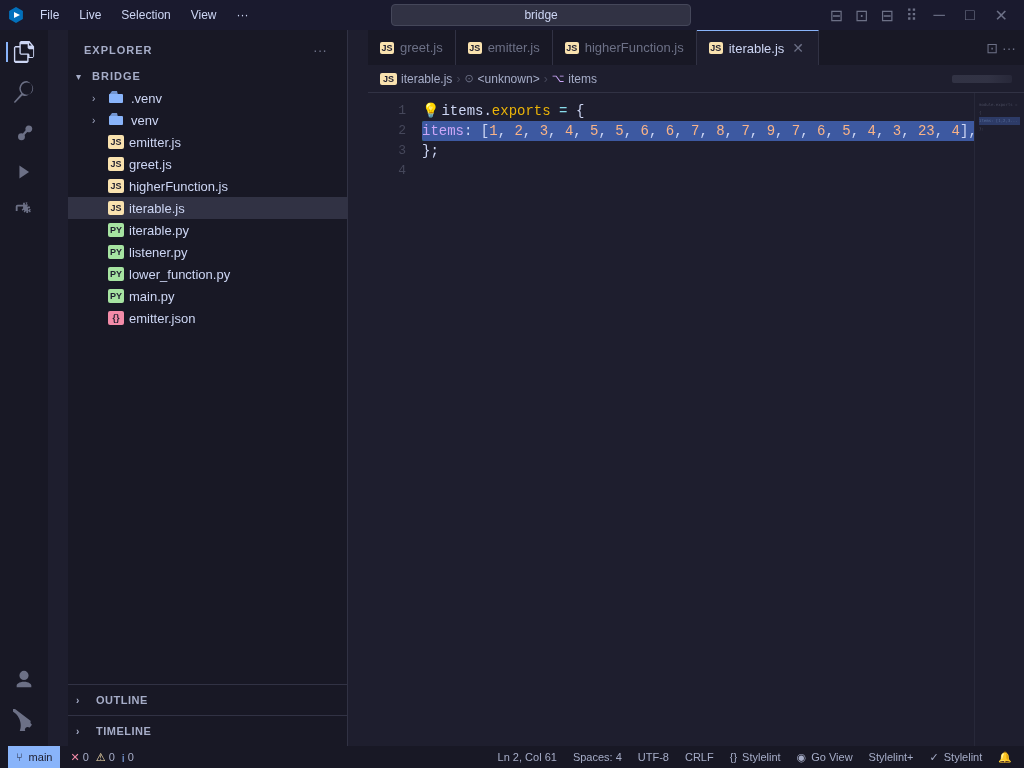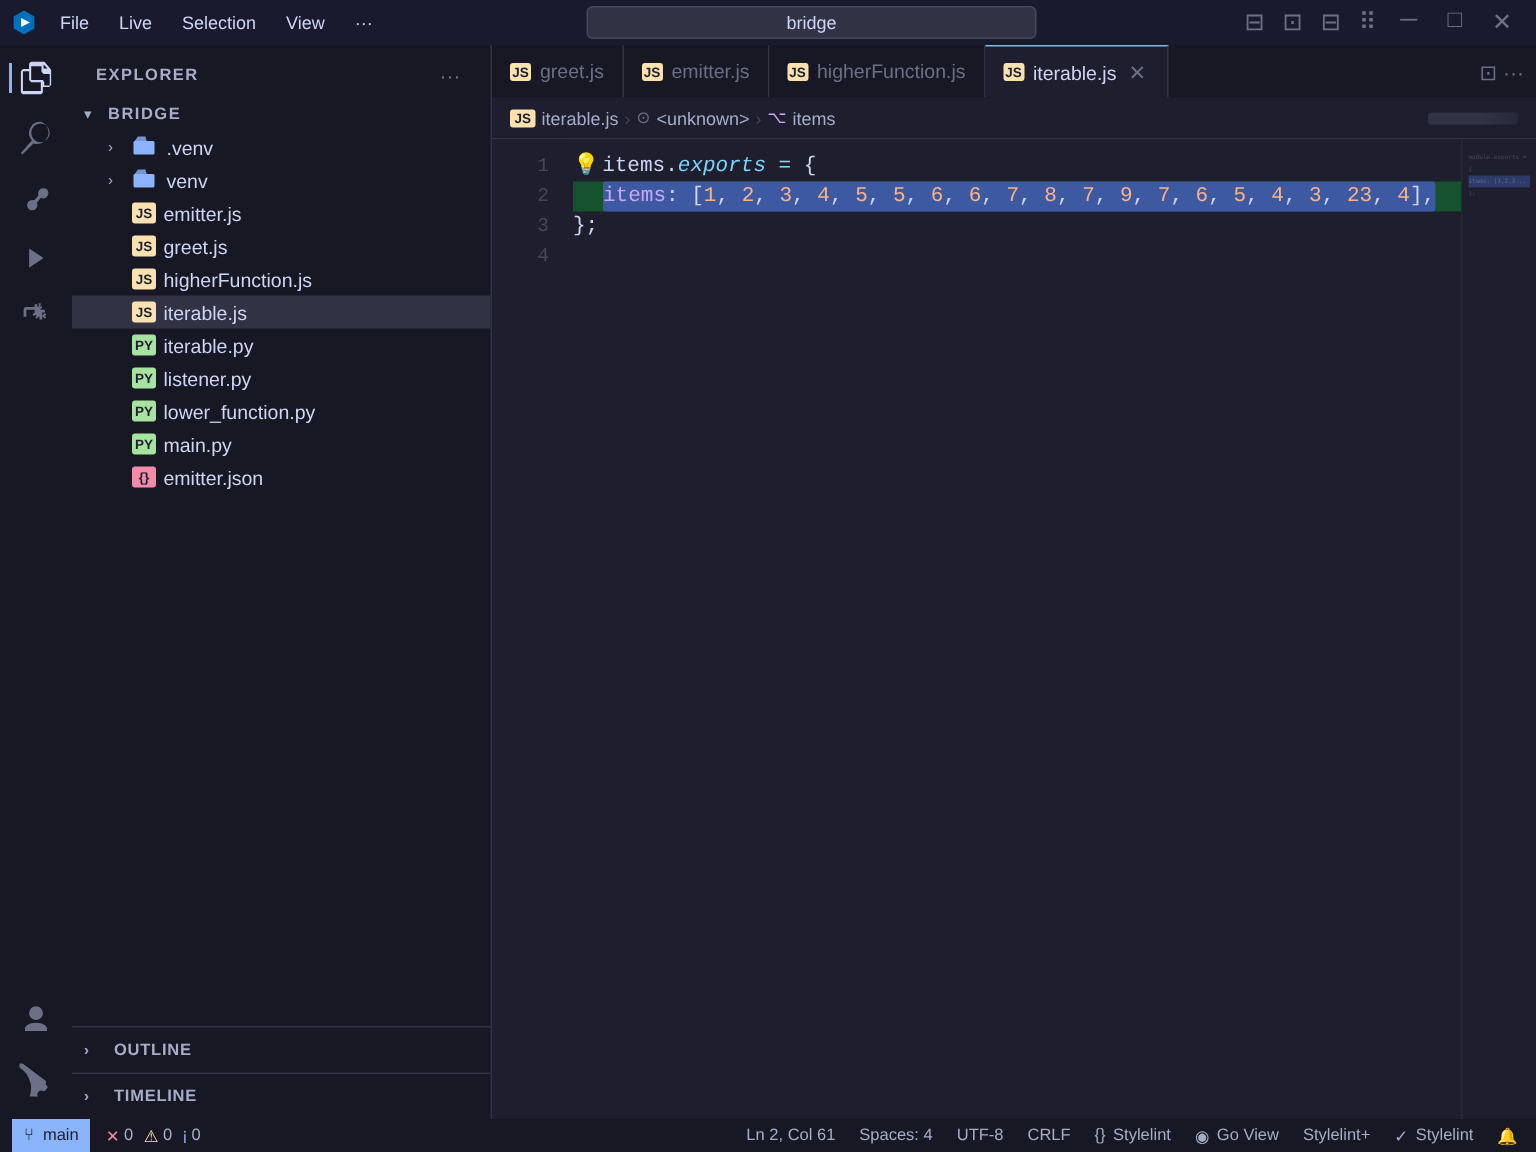--- a/index.html
+++ b/index.html
@@ -64,20 +64,21 @@
       display: flex;
       gap: 8px;
       align-items: center;
     }
 
     
     #main {
       display: flex;
       flex: 1;
       overflow: hidden;
+      gap: 20px;
     }
 
     
     #activity-bar {
       width: 48px;
       background: #181825;
       display: flex;
       flex-direction: column;
       align-items: center;
       padding-top: 4px;
@@ -594,21 +595,21 @@
       <div class="line-numbers">
         <span class="line-num">1</span>
         <span class="line-num">2</span>
         <span class="line-num">3</span>
         <span class="line-num">4</span>
       </div>
 
       <div class="code-content">
 
         <div class="code-line">
-          <span class="light-bulb">💡</span><span class="var kw">items</span><span class="punc">.</span><span style="color:#7dd3fc;font-style:italic;">exports</span><span class="punc"> </span><span style="color:#89dceb;">= </span><span class="punc">{</span>
+          <span class="light-bulb">💡</span><span class="var kw">items</span><span class="punc">.</span><span style="color:#eab308;">exports</span><span class="punc"> </span><span style="color:#89dceb;">= </span><span class="punc">{</span>
         </div>
 
         <div class="code-line highlighted" style="position:relative;">
           <span style="width:20px;display:inline-block;"></span><span class="sel-highlight"><span style="color:#cba6f7;">items</span><span class="punc">: </span><span class="punc">[</span><span class="num">1</span><span class="punc">, </span><span class="num">2</span><span class="punc">, </span><span class="num">3</span><span class="punc">, </span><span class="num">4</span><span class="punc">, </span><span class="num">5</span><span class="punc">, </span><span class="num">5</span><span class="punc">, </span><span class="num">6</span><span class="punc">, </span><span class="num">6</span><span class="punc">, </span><span class="num">7</span><span class="punc">, </span><span class="num">8</span><span class="punc">, </span><span class="num">7</span><span class="punc">, </span><span class="num">9</span><span class="punc">, </span><span class="num">7</span><span class="punc">, </span><span class="num">6</span><span class="punc">, </span><span class="num">5</span><span class="punc">, </span><span class="num">4</span><span class="punc">, </span><span class="num">3</span><span class="punc">, </span><span class="num">23</span><span class="punc">, </span><span class="num">4</span><span class="punc">]</span><span class="punc">,</span></span>
         </div>
 
         <div class="code-line">
           <span class="punc">};</span>
         </div>
 

